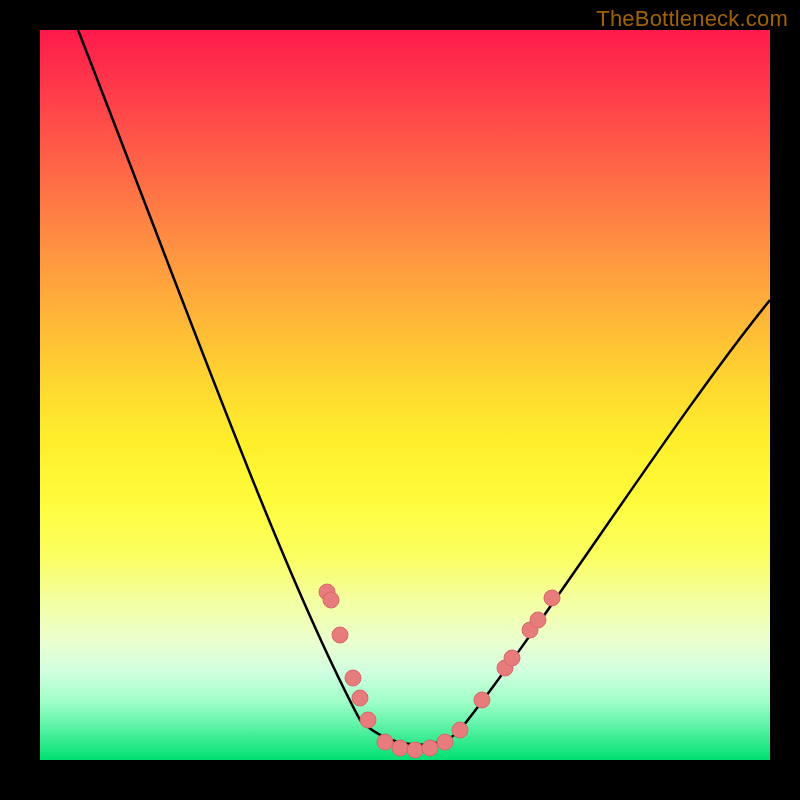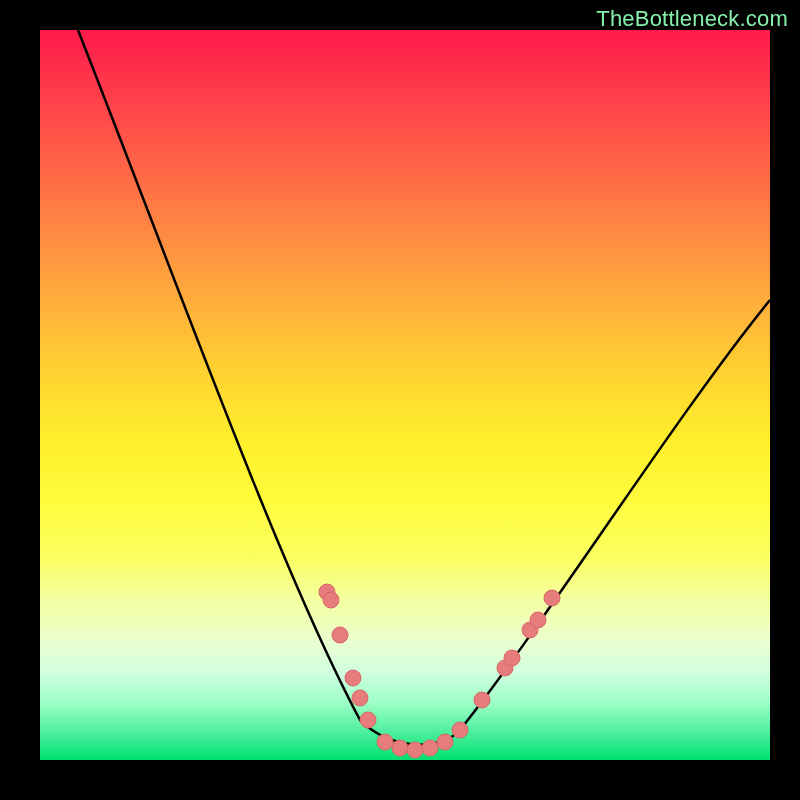--- a/index.html
+++ b/index.html
@@ -39,21 +39,21 @@
       #d0ffe0 88%,
       #a0ffc8 92%,
       #50f0a0 96%,
       #00e070 100%
     );
   }
   .watermark {
     position: absolute;
     top: 6px;
     right: 12px;
-    color: #86efac;
+    color: #a16207;
     font-size: 22px;
     font-weight: 500;
     letter-spacing: 0.2px;
     user-select: none;
   }
   svg.curve {
     position: absolute;
     left: 0;
     top: 0;
     width: 730px;

